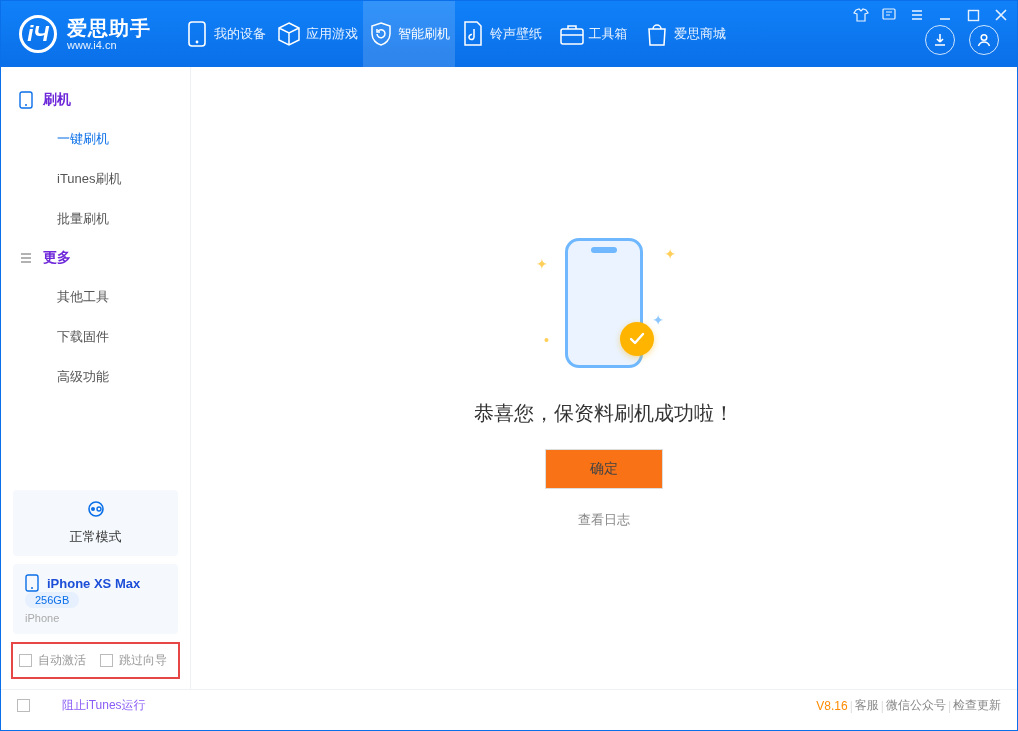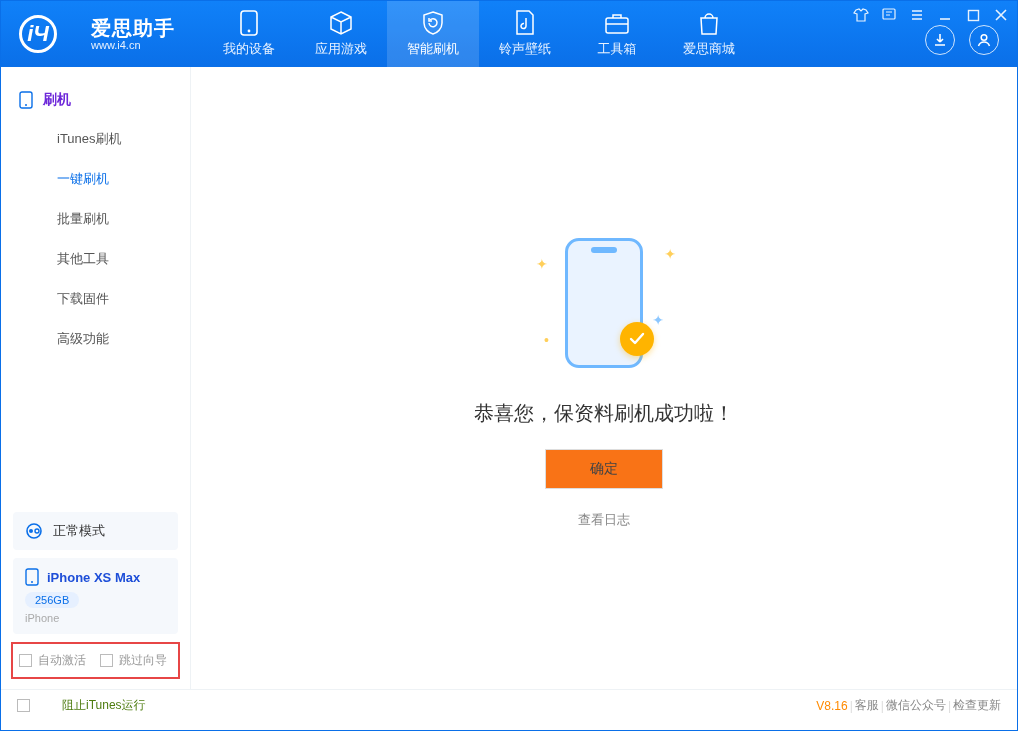--- a/index.html
+++ b/index.html
@@ -2,67 +2,67 @@
 <html><head>
 <meta charset="utf-8">
 <style>
 * { margin: 0; padding: 0; box-sizing: border-box; font-family: "Microsoft YaHei", Arial, sans-serif; }
 body { background: #fff; width: 1018px; height: 731px; overflow: hidden; border: 1px solid #0a6fe8; }
 
 
 .header { height: 66px; background: linear-gradient(180deg, #1081f9 0%, #0a6fe8 100%); display: flex; align-items: center; color: #fff; position: relative; }
 .logo-area { display: flex; align-items: center; padding: 0 18px; gap: 10px; }
 .logo-circle { width: 38px; height: 38px; border-radius: 50%; border: 3px solid #fff; display: flex; align-items: center; justify-content: center; font-weight: bold; font-size: 22px; color:#fff; font-style: italic; }
-.logo-text { display: flex; flex-direction: column; line-height: 1.1; margin-left: 24px; }
+.logo-text { display: flex; flex-direction: column; line-height: 1.1; }
 .logo-title { font-size: 20px; font-weight: 600; letter-spacing: 1px; }
 .logo-sub { font-size: 11px; opacity: .9; }
 
 .tabs { display: flex; height: 100%; margin-left: 10px; }
-.tab { width: 92px; display: flex; flex-direction: column; align-items: center; justify-content: center; gap: 4px; cursor: pointer; font-size: 13px; color: #e8f2ff; }
+.tab { width: 92px; display: flex; align-items: center; justify-content: center; gap: 4px; cursor: pointer; font-size: 13px; color: #e8f2ff; }
 .tab.active { background: rgba(255,255,255,.15); color:#fff; }
 .tab-icon { width: 26px; height: 26px; display:flex; align-items:center; justify-content:center; }
 
 .win-controls { position: absolute; top: 6px; right: 8px; display: flex; gap: 12px; align-items:center; }
 .win-btn { width: 16px; height: 16px; display:flex; align-items:center; justify-content:center; cursor:pointer; color:#fff; opacity:.9; }
 .header-right { position:absolute; right: 18px; bottom: 12px; display:flex; gap: 14px; }
 .circle-btn { width: 30px; height: 30px; border: 1.5px solid rgba(255,255,255,.8); border-radius: 50%; display:flex; align-items:center; justify-content:center; cursor:pointer; color:#fff; }
 
 
 .body { display: flex; height: calc(100% - 75px - 32px); }
 .sidebar { width: 190px; border-right: 1px solid #eef2f5; padding-top: 14px; position: relative; }
 .side-group-h { display:flex; align-items:center; gap:10px; padding: 10px 18px; font-size: 14px; color:#6d28d9; font-weight:600; }
 .side-item { padding: 11px 18px 11px 56px; font-size: 13px; color:#555; cursor:pointer; }
 .side-item.active { color: #0a6fe8; }
 
 .side-bottom { position:absolute; bottom:0; left:0; right:0; }
-.mode-card, .device-card { margin: 8px 12px; background:#f5f8fc; border-radius:4px; padding:10px 12px; font-size:13px; color:#333; }
+.mode-card, .device-card { margin: 8px 12px; background:#f5f8fc; border-radius:4px; padding:10px 12px; font-size:13px; color:#333;flex-direction:column; }
 .mode-card { display:flex; align-items:center; gap:10px; }
 .device-card .dname { color:#1d4ed8; font-weight:600; display:flex; align-items:center; gap:8px; }
-.badge { display:inline-block; background:#e6f0ff; color:#0a6fe8; font-size:11px; padding:2px 10px; border-radius:10px; margin-top:6px; }
+.badge { display:inline-block; background:#e6f0ff; color:#0a6fe8; font-size:11px; padding:2px 10px; border-radius:10px; }
 .dtype { font-size:11px; color:#aaa; margin-top:4px; }
 
 .check-row { margin: 0 10px 10px; border:2px solid #e74646; padding:8px 6px; display:flex; gap:14px; align-items:center; }
 .chk { display:flex; align-items:center; gap:6px; font-size:12px; color:#999; cursor:pointer; }
 .chk-box { width:13px; height:13px; border:1px solid #bbb; }
 
 
 .main { flex:1; display:flex; flex-direction:column; align-items:center; justify-content:center; gap:22px; }
 .phone-illus { position:relative; width:180px; height:150px; display:flex; align-items:center; justify-content:center; }
 .phone-body { width:78px; height:130px; border:3px solid #6fb8ff; border-radius:14px; background:#eaf3ff; position:relative; }
 .phone-body::before { content:""; position:absolute; top:6px; left:50%; transform:translateX(-50%); width:26px; height:6px; background:#6fb8ff; border-radius:3px; }
 .check-badge { position:absolute; right:40px; bottom:22px; width:34px; height:34px; background:#ffb400; border-radius:50%; display:flex; align-items:center; justify-content:center; color:#fff; font-weight:bold; box-shadow:0 2px 6px rgba(255,180,0,.4); }
 .spark { position:absolute; color:#ffcf5a; font-size:14px; }
 .spark.s1{ left:22px; top:28px;} .spark.s2{ right:18px; top:18px;} .spark.s3{ left:30px; bottom:30px;} .spark.s4{ right:30px; bottom:50px; color:#8cc7ff;}
 .success-msg { font-size:20px; color:#333; font-weight:500; }
 .ok-btn { border:1px solid #ddd; background:#f97316; padding:10px 44px; font-size:14px; color:#444; cursor:pointer; }
 .log-link { font-size:13px; color:#888; cursor:pointer; }
 
 
 .footer { height:32px; border-top:1px solid #eef2f5; display:flex; align-items:center; padding:0 16px; font-size:12px; color:#888; }
-.footer .chk { color:#4d7c0f;gap:32px; }
+.footer .chk { color:#8b5cf6;gap:32px; }
 .footer-right { margin-left:auto; display:flex; align-items:center; gap:2px; }
 .footer-right .ver { color:#ff8a00; }
 .foot-link { color:#888; cursor:pointer; }
 .divider { color:#ddd; }
 
 
 svg { display:block; }
 </style>
 </head>
 <body>
@@ -183,24 +183,30 @@
 
 <div class="body">
   <div class="sidebar">
     <div class="side-group-h">
       <svg width="14" height="18" viewBox="0 0 14 18">
           <rect x="1" y="1" width="12" height="16" rx="2" fill="none" stroke="#0a6fe8" stroke-width="1.4"></rect>
           <circle cx="7" cy="14" r="1" fill="#0a6fe8"></circle>
         </svg>
       <span>刷机</span>
     </div>
+    <div class="side-item active">一键刷机</div>
     <div class="side-item">iTunes刷机</div>
-    <div class="side-item active">一键刷机</div>
     <div class="side-item">批量刷机</div>
 
+    <div class="side-group-h">
+      <svg width="14" height="14" viewBox="0 0 14 14">
+          <path d="M2 3h10M2 7h10M2 11h10" stroke="#999" stroke-width="1.4"></path>
+        </svg>
+      <span>更多</span>
+    </div>
     <div class="side-item">其他工具</div>
     <div class="side-item">下载固件</div>
     <div class="side-item">高级功能</div>
 
     <div class="side-bottom">
       <div class="mode-card">
         <svg width="18" height="18" viewBox="0 0 18 18">
             <circle cx="9" cy="9" r="7" fill="none" stroke="#0a6fe8" stroke-width="1.6"></circle>
             <circle cx="6" cy="9" r="2" fill="#0a6fe8"></circle>
             <circle cx="12" cy="9" r="2" fill="none" stroke="#0a6fe8" stroke-width="1.4"></circle>

